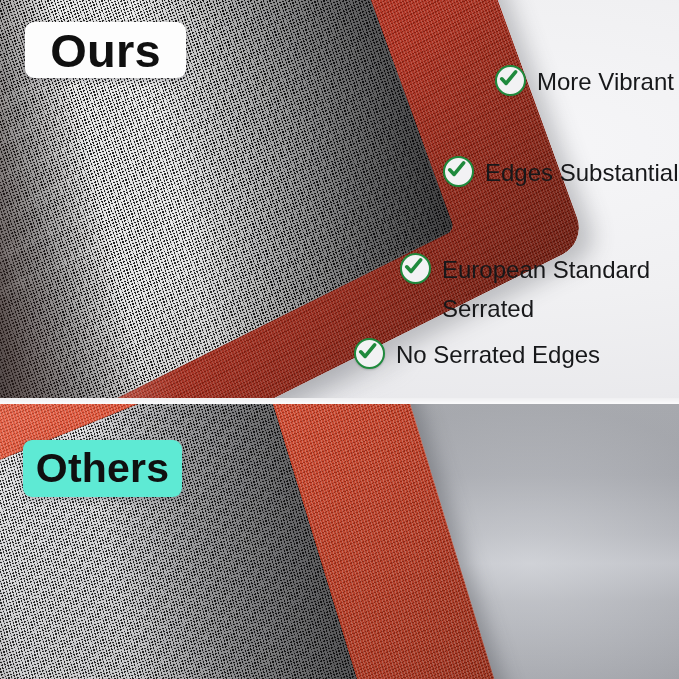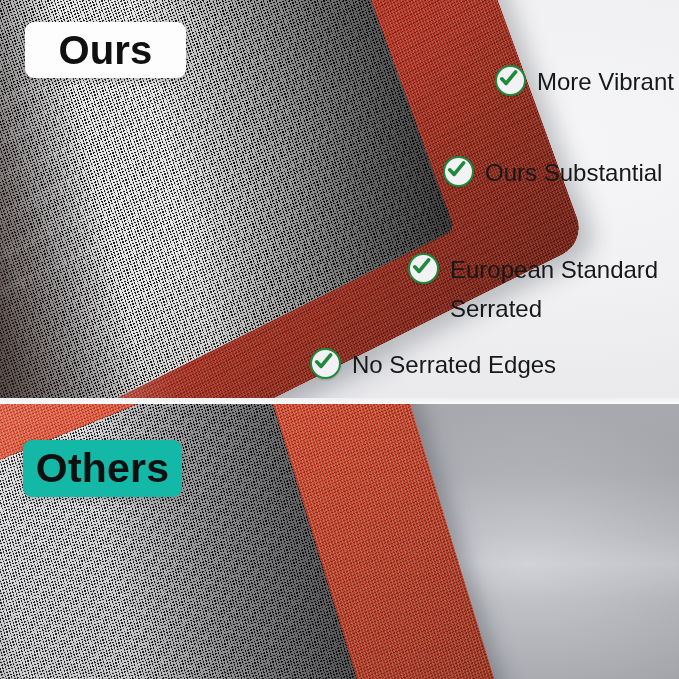--- a/index.html
+++ b/index.html
@@ -102,22 +102,22 @@
   .badge{
     position:absolute;
     display:flex;align-items:center;justify-content:center;
     background:#fdfdfd;
     border-radius:9px;
     box-shadow:0 2px 6px rgba(60,60,68,.30);
     color:#101010;
     font-weight:700;
     letter-spacing:.2px;
   }
-  .badge-ours{ left:25px; top:22px; width:161px; height:56px; font-size:40px; }
-  .badge-others{ left:23px; top:440px; width:159px; height:57px; font-size:41px; background:#14b8a6; }
+  .badge-ours{ left:25px; top:22px; width:161px; height:56px; font-size:47px; }
+  .badge-others{ left:23px; top:440px; width:159px; height:57px; font-size:41px; background:#5eead4; }
 
   
   .features{ position:absolute; left:0; top:0; width:679px; height:404px; }
   .feature{ position:absolute; display:flex; align-items:flex-start; }
   .feature .check{
     flex:0 0 auto;
     width:27px;height:27px;border-radius:50%;
     border:2px solid #1f8a3d;
     background:#f2f2f4;
     box-shadow:0 1px 2px rgba(0,0,0,.18);
@@ -128,22 +128,22 @@
   .feature .ftext{
     margin-left:11px;
     font-size:24px;
     line-height:39px;
     color:#17181a;
     white-space:nowrap;
   }
   .feature .ftext .ln{ display:block; }
   .f1{ left:495px; top:62px; }
   .f2{ left:443px; top:153px; }
-  .f3{ left:360px; top:250px;padding-left:48px; }
-  .f4{ left:310px; top:345px; }
+  .f3{ left:400px; top:250px; }
+  .f4{ left:310px; top:335px;padding-left:44px; }
 
   
   .divider{
     position:absolute;left:0;top:398px;width:679px;height:6px;
     background:linear-gradient(#efeff1,#fbfbfc);
   }
 
   
   .panel-bottom{
     position:absolute;left:0;top:404px;width:679px;height:275px;
@@ -241,21 +241,21 @@
         </span>
       </div>
 
       <div class="feature f2">
         <span class="check">
           <svg viewBox="0 0 24 24" aria-hidden="true">
             <path d="M3.5 12.4 L9 18.2 L21 3.6" fill="none" stroke="#1f8a3d" stroke-width="4.6" stroke-linecap="round" stroke-linejoin="round"></path>
           </svg>
         </span>
         <span class="ftext">
-          <span class="ln">Ours Substantial</span>
+          <span class="ln">Edges Substantial</span>
         </span>
       </div>
 
       <div class="feature f3">
         <span class="check">
           <svg viewBox="0 0 24 24" aria-hidden="true">
             <path d="M3.5 12.4 L9 18.2 L21 3.6" fill="none" stroke="#1f8a3d" stroke-width="4.6" stroke-linecap="round" stroke-linejoin="round"></path>
           </svg>
         </span>
         <span class="ftext">

